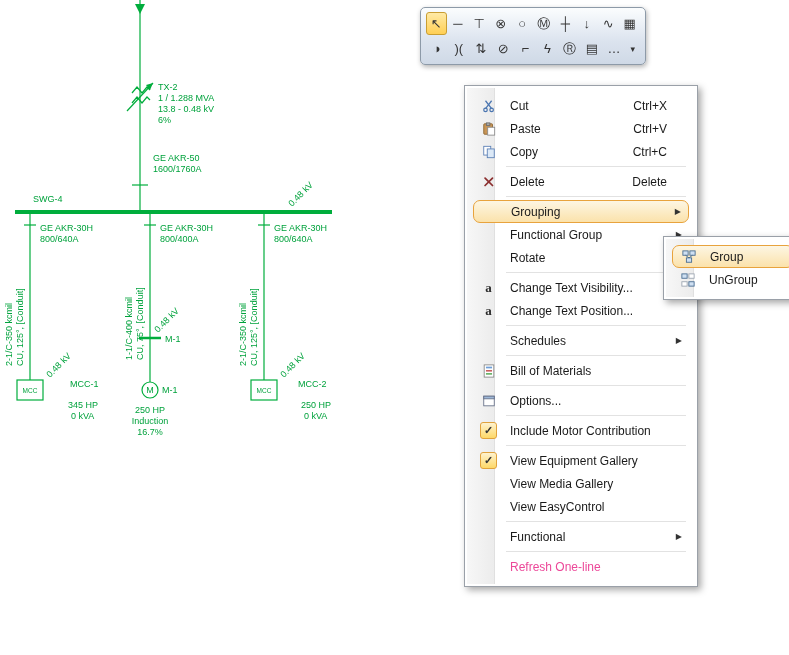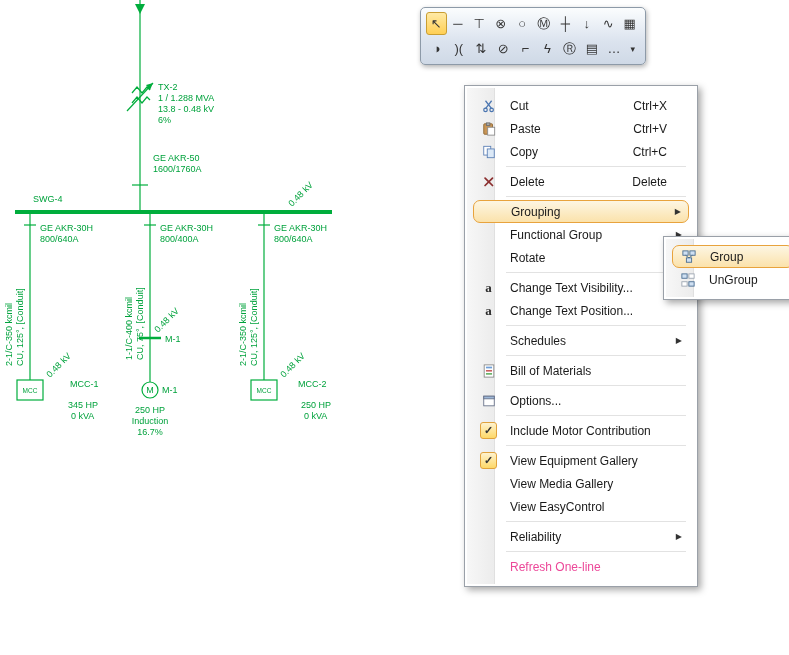--- a/index.html
+++ b/index.html
@@ -353,21 +353,21 @@
   <div class="mi">
     <span class="ic"></span>
     <span class="lbl">View EasyControl</span>
     <span class="spacer"></span>
   </div>
 
   <div class="sep"></div>
 
   <div class="mi">
     <span class="ic"></span>
-    <span class="lbl">Reliability</span>
+    <span class="lbl">Functional</span>
     <span class="spacer"></span>
     <span class="arrow">▶</span>
   </div>
 
   <div class="sep"></div>
 
   <div class="mi disabled">
     <span class="ic"></span>
     <span class="lbl">Refresh One-line</span>
     <span class="spacer"></span>

